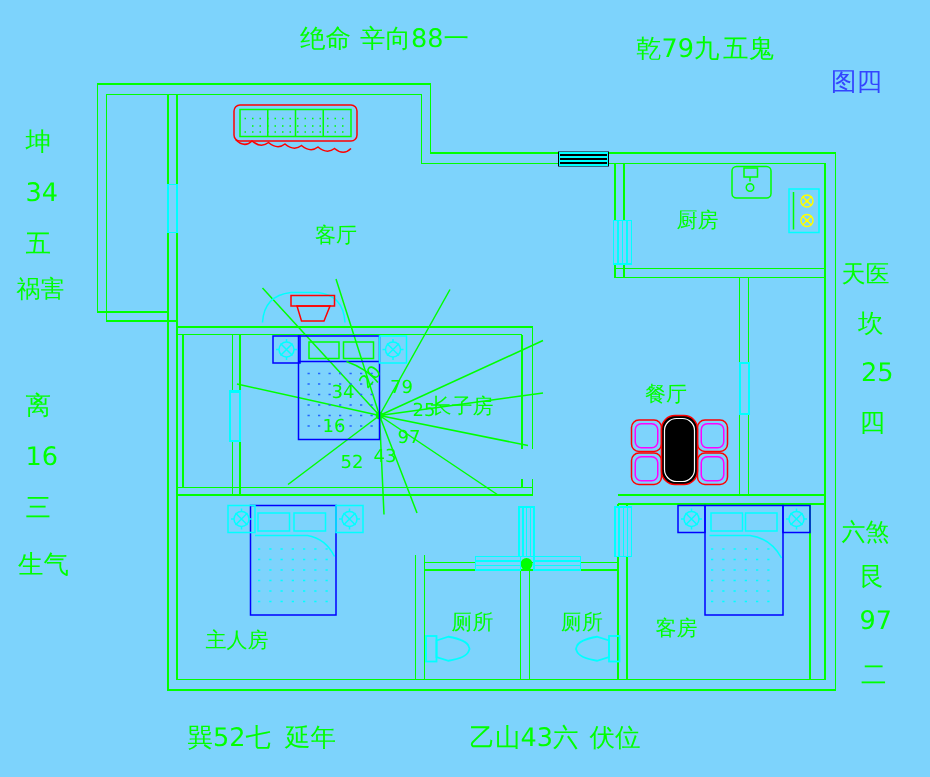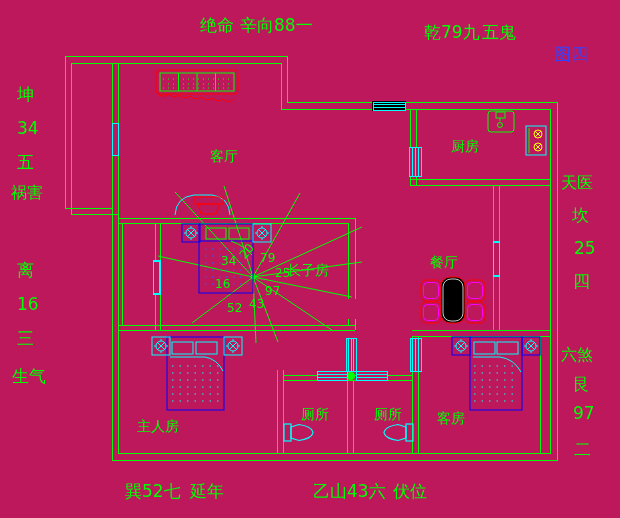--- a/index.html
+++ b/index.html
@@ -1,16 +1,16 @@
 <!DOCTYPE html>
 <html><head>
 <meta charset="utf-8">
 <style>
   html,body{margin:0;padding:0;background:#000;}
-  .stage{position:relative;width:620px;height:518px;background:#be185d;overflow:hidden;}
+  .stage{position:relative;width:620px;height:518px;background:#7dd3fc;overflow:hidden;}
   svg{display:block;}
   text{font-family:"DejaVu Sans",sans-serif;}
   .g{fill:#00ff00;}
   .bl{fill:#3344ff;}
   .s17{font-size:17px;}
   .s16{font-size:16px;}
   .s14{font-size:14px;}
   .s12{font-size:12px;}
 </style>
 </head>

